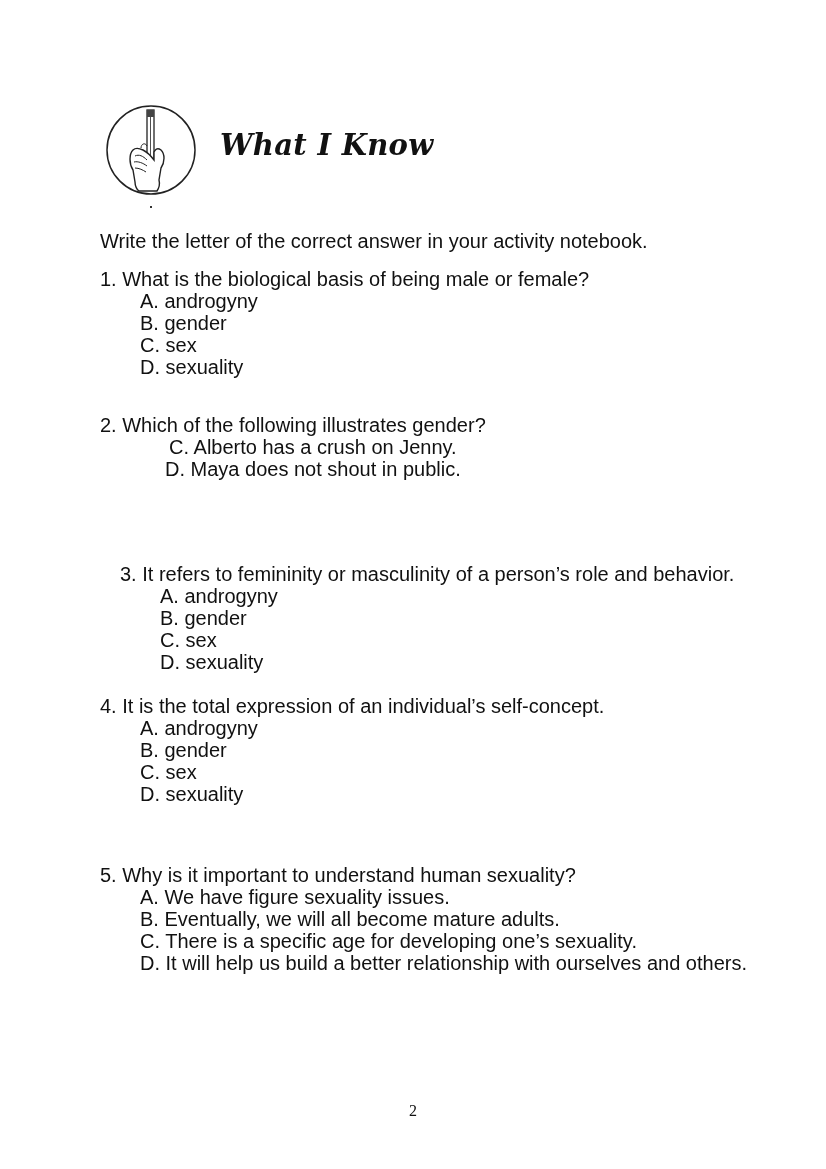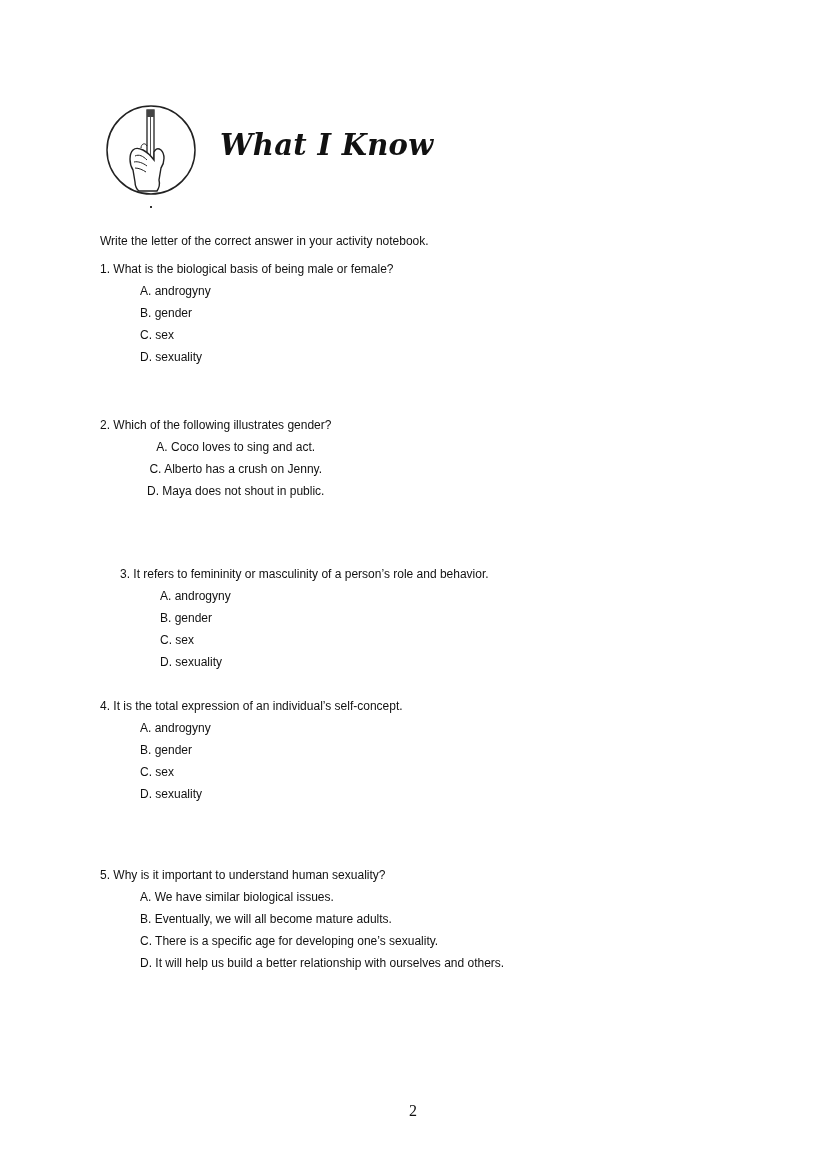--- a/index.html
+++ b/index.html
@@ -1,27 +1,27 @@
 <!DOCTYPE html>
 <html><head>
   <meta charset="utf-8">
   <style>
     html, body { margin: 0; padding: 0; background: #ffffff; }
     body { width: 826px; height: 1169px; position: relative; overflow: hidden; color: #111; }
     .page { position: absolute; left: 0; top: 0; width: 826px; height: 1169px; }
     .icon-wrap { position: absolute; left: 105px; top: 104px; width: 92px; height: 92px; }
     .title { position: absolute; left: 220px; top: 128px; font-family: "DejaVu Serif", serif; font-weight: bold; font-style: italic; font-size: 29px; letter-spacing: 0.3px; color: #111; }
     .dot { position: absolute; left: 150px; top: 206px; width: 2px; height: 2px; background: #333; }
-    .text { font-family: "Liberation Sans", sans-serif; font-size: 12px; line-height: 22px; }
+    .text { font-family: "Liberation Sans", sans-serif; font-size: 20px; line-height: 22px; }
     .instructions { position: absolute; left: 100px; top: 230px; }
     .question { position: absolute; left: 100px; }
     .q-stem { margin: 0; }
     .choices { margin: 0; padding-left: 40px; }
     .choice { display: block; }
-    .q1 { top: 258px; }
+    .q1 { top: 268px; }
     .q2 { top: 414px; text-align: center; }
     .q3 { top: 563px; margin-left: 20px; }
     .q4 { top: 695px; }
     .q5 { top: 864px; }
     .page-number { position: absolute; left: 0; width: 826px; top: 1102px; text-align: center; font-family: "Liberation Serif", serif; font-size: 16px; }
   </style>
 </head>
 <body>
 
 <div class="page">
@@ -55,21 +55,20 @@
       <span class="choice">A. androgyny</span>
       <span class="choice">B. gender</span>
       <span class="choice">C. sex</span>
       <span class="choice">D. sexuality</span>
     </div>
   </div>
 
   <div class="question text q2">
     <p class="q-stem">2. Which of the following illustrates gender?</p>
     <div class="choices">
-      <span class="choice">A. Coco loves to sing and act.</span>
       <span class="choice">C. Alberto has a crush on Jenny.</span>
       <span class="choice">D. Maya does not shout in public.</span>
     </div>
   </div>
 
   <div class="question text q3">
     <p class="q-stem">3. It refers to femininity or masculinity of a person’s role and behavior.</p>
     <div class="choices">
       <span class="choice">A. androgyny</span>
       <span class="choice">B. gender</span>
@@ -84,21 +83,21 @@
       <span class="choice">A. androgyny</span>
       <span class="choice">B. gender</span>
       <span class="choice">C. sex</span>
       <span class="choice">D. sexuality</span>
     </div>
   </div>
 
   <div class="question text q5">
     <p class="q-stem">5. Why is it important to understand human sexuality?</p>
     <div class="choices">
-      <span class="choice">A. We have similar biological issues.</span>
+      <span class="choice">A. We have figure sexuality issues.</span>
       <span class="choice">B. Eventually, we will all become mature adults.</span>
       <span class="choice">C. There is a specific age for developing one’s sexuality.</span>
       <span class="choice">D. It will help us build a better relationship with ourselves and others.</span>
     </div>
   </div>
 
   <div class="page-number">2</div>
 </div>
 
 </body></html>

